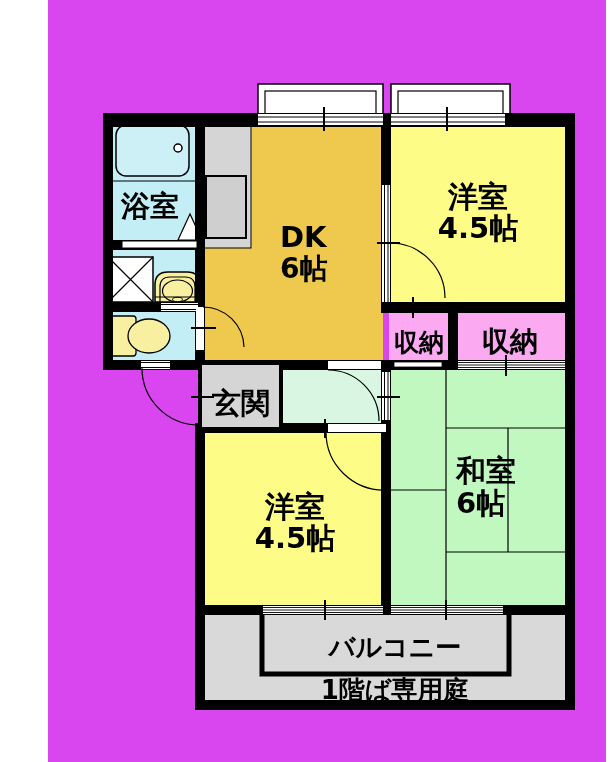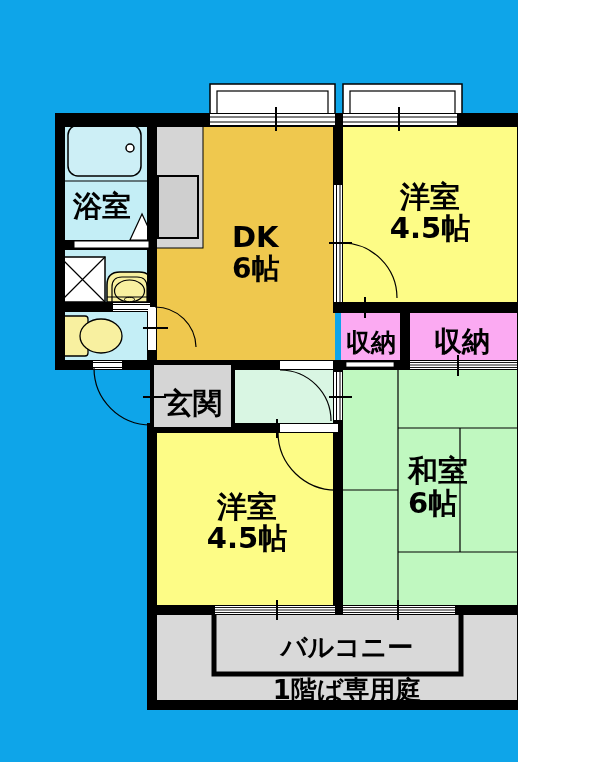--- a/index.html
+++ b/index.html
@@ -1,17 +1,17 @@
 <!DOCTYPE html>
 <html><head>
 <meta charset="utf-8">
 <style>
   html,body{margin:0;padding:0;background:#ffffff;}
-  .canvas{position:relative;width:518px;height:762px;background:#0ea5e9;overflow:hidden;
-          font-family:"DejaVu Sans","Liberation Sans",sans-serif;}
+  .canvas{position:relative;width:558px;height:762px;background:#d946ef;overflow:hidden;
+          font-family:"DejaVu Sans","Liberation Sans",sans-serif;margin-left:48px;}
   svg text{font-family:"DejaVu Sans","Liberation Sans",sans-serif;font-weight:bold;fill:#000;}
 </style>
 </head>
 <body>
 
 <div class="canvas">
 <svg width="610" height="762" viewBox="0 0 610 762">
 
   <g fill="#ffffff" stroke="#000" stroke-width="1.5">
     <rect x="210" y="84" width="125" height="31"></rect>

